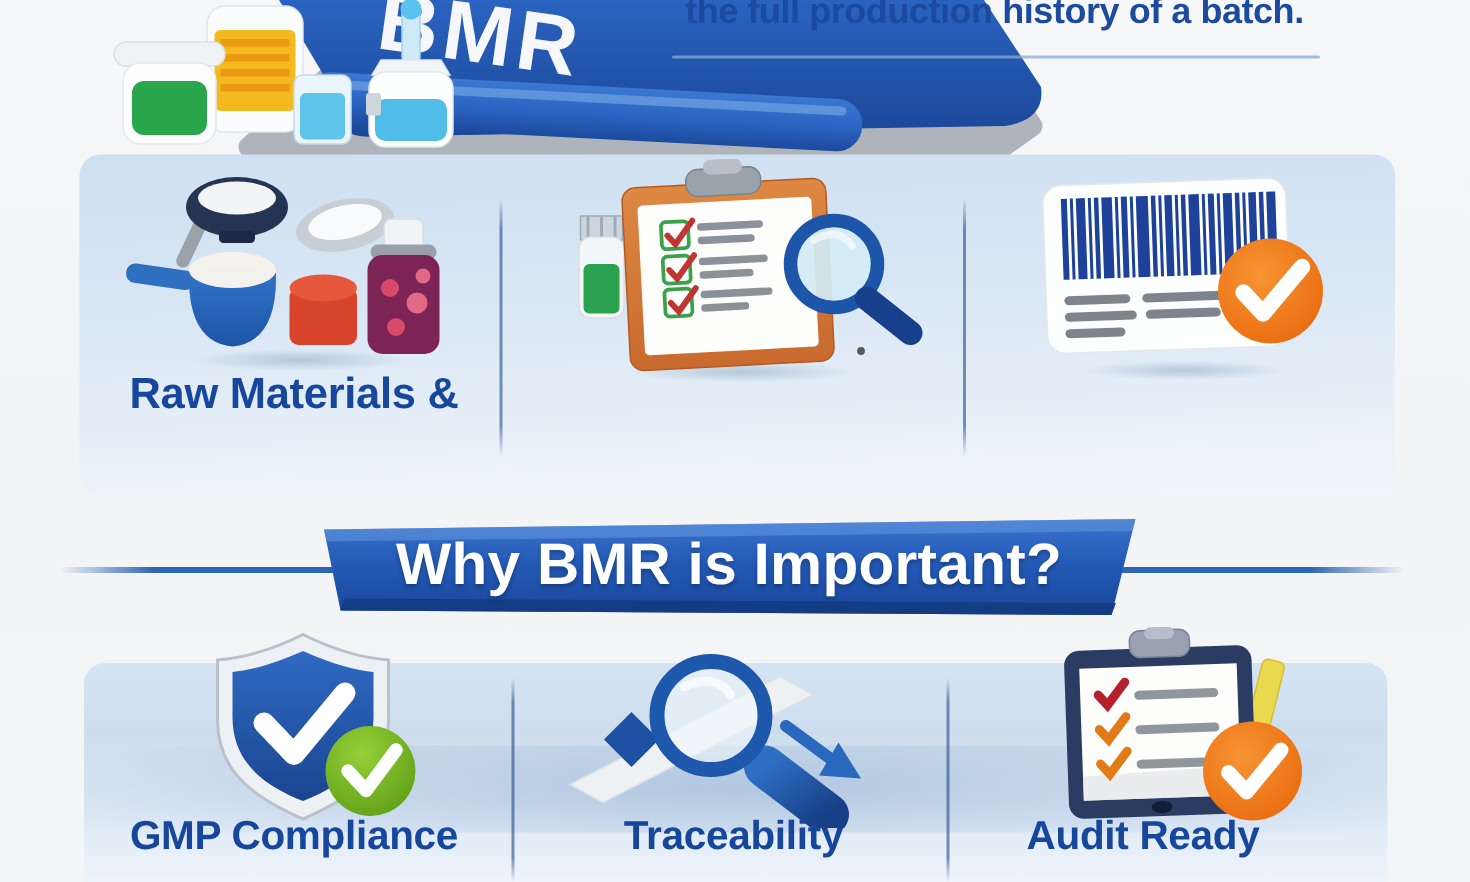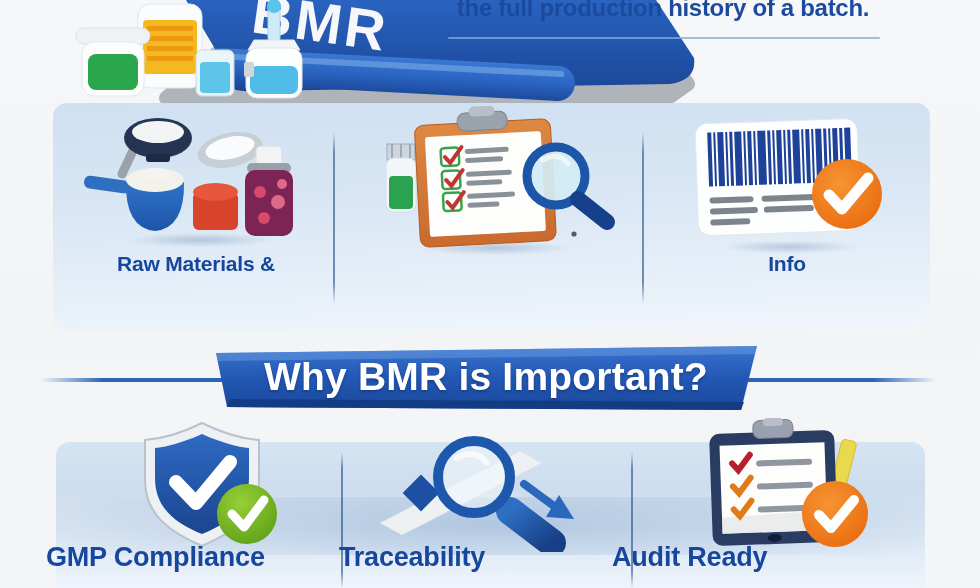--- a/index.html
+++ b/index.html
@@ -21,25 +21,25 @@
     background:linear-gradient(180deg,#d5e4f3 0%,#cedded 32%,#dfeaf6 72%,#eef4fb 100%);}
   .floor-band{left:0;top:55px;width:100%;height:58px;
     background:radial-gradient(60% 100% at 50% 50%, rgba(122,158,199,.42), rgba(122,158,199,0) 95%);}
 
   .vdiv{width:2px;background:linear-gradient(180deg,rgba(35,75,135,0),rgba(35,75,135,.6) 12%,rgba(35,75,135,.6) 88%,rgba(35,75,135,0));}
   .vdiv.m1{left:333px;top:132px;height:172px;}
   .vdiv.m2{left:642px;top:132px;height:172px;}
   .vdiv.b1{left:341px;top:452px;height:136px;}
   .vdiv.b2{left:631px;top:452px;height:136px;}
 
-  .feat-label{width:282px;text-align:center;font-weight:bold;font-size:21px;
+  .feat-label{width:282px;text-align:center;font-weight:bold;font-size:29px;
     line-height:33px;color:#17479c;top:247px;letter-spacing:-.2px;}
   .feat-label.c1{left:55px;}  .feat-label.c2{left:349px;}  .feat-label.c3{left:646px;}
 
-  .benefit-label{width:300px;font-weight:bold;font-size:27px;
+  .benefit-label{width:300px;text-align:center;font-weight:bold;font-size:27px;
     color:#17479c;top:542px;letter-spacing:-.2px;}
   .benefit-label.c1{left:46px;} .benefit-label.c2{left:339px;} .benefit-label.c3{left:612px;}
 
   
   .banner-line{left:40px;top:378px;width:896px;height:4px;border-radius:2px;
     background:linear-gradient(90deg,rgba(45,100,180,0) 0%,#2d64b4 7%,#2d64b4 93%,rgba(45,100,180,0) 100%);}
   .banner-title{left:208px;top:355px;width:556px;text-align:center;font-size:39px;
     font-weight:bold;color:#ffffff;text-shadow:0 2px 3px rgba(8,25,60,.35);letter-spacing:.2px;}
 
   .icon-shadow{background:radial-gradient(50% 50% at 50% 50%, rgba(70,105,150,.28), rgba(70,105,150,0) 72%);}
@@ -229,21 +229,20 @@
       </g>
     </g>
     <circle cx="164" cy="81" r="35" fill="url(#orG)"></circle>
     <path d="M146,82 l13,14 l26,-31" fill="none" stroke="#ffffff" stroke-width="11" stroke-linecap="round" stroke-linejoin="round"></path>
   </svg>
 
   <div class="abs feat-label c1">
     <div>Raw Materials &amp;</div>
   </div>
   <div class="abs feat-label c3">
-    <div>Info</div>
   </div>
 
   <div class="abs banner-line"></div>
   <svg class="abs" style="left:208px;top:344px;width:556px;height:70px;" viewBox="0 0 556 70">
     <defs>
       <linearGradient id="banG" x1="0" y1="0" x2="0" y2="1">
         <stop offset="0" stop-color="#3a73cf"></stop>
           <stop offset=".5" stop-color="#2258b4"></stop>
           <stop offset="1" stop-color="#1b479b"></stop>
       </linearGradient>

